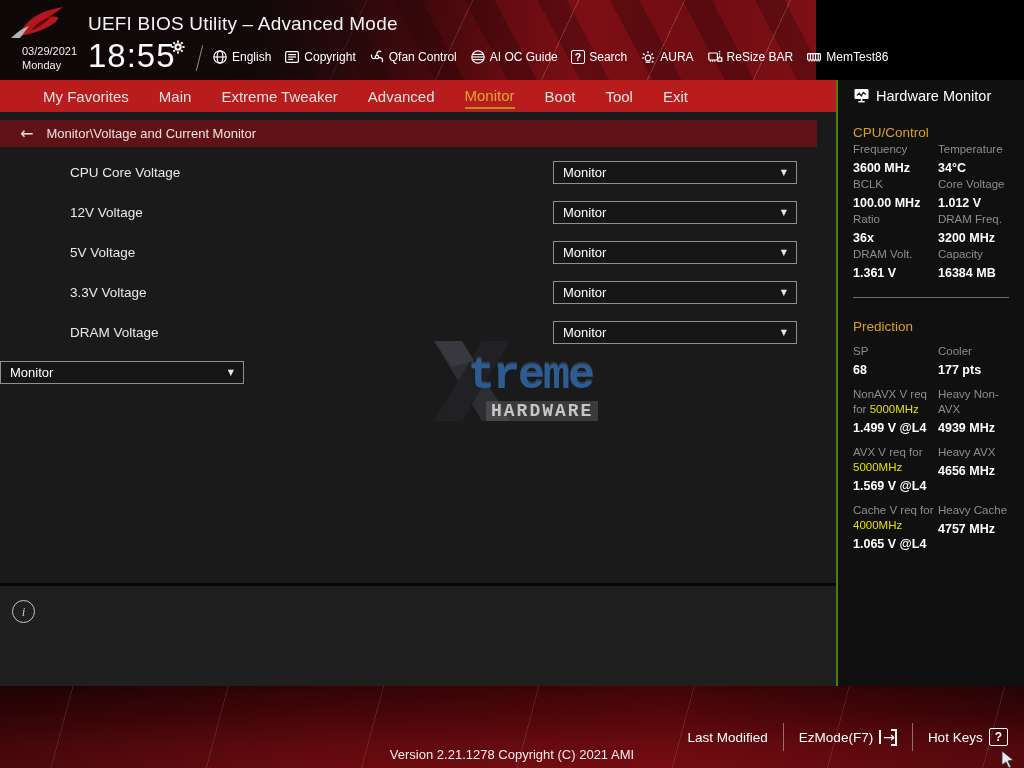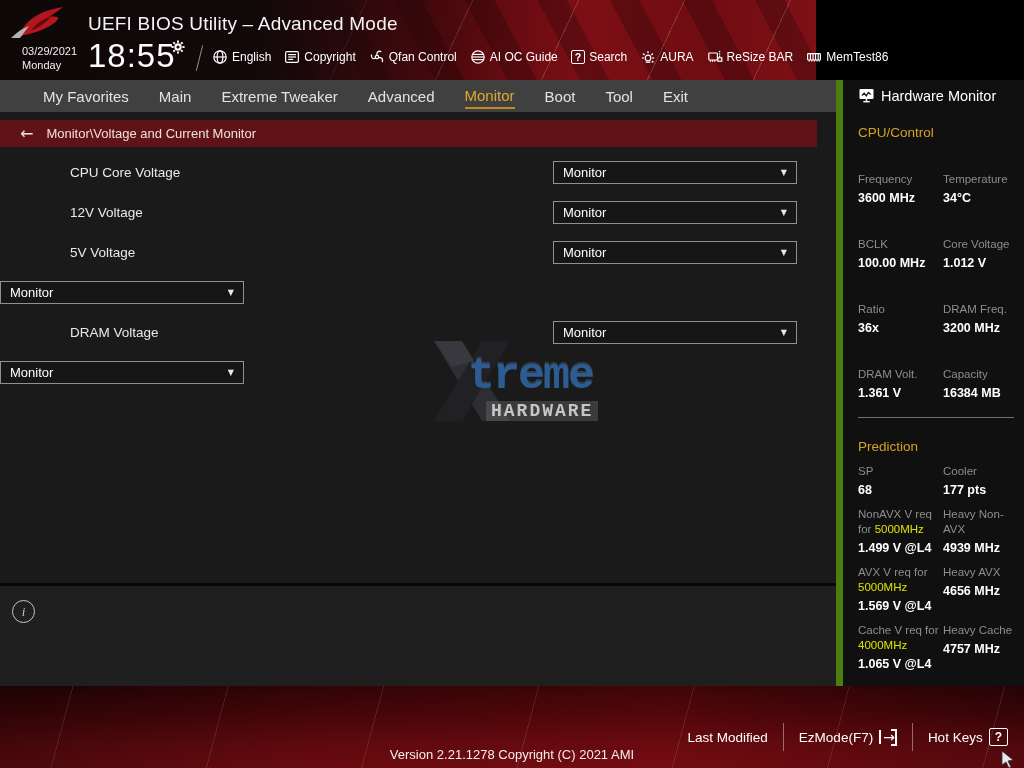--- a/index.html
+++ b/index.html
@@ -19,21 +19,21 @@
   .hdr-title { position:absolute; left:88px; top:13px; font-size:19px; letter-spacing:0.2px; color:#f4f4f4; }
   .hdr-date { position:absolute; left:22px; top:45px; font-size:11px; line-height:1.25; color:#efefef; }
   .hdr-time { position:absolute; left:88px; top:37px; font-size:33px; font-weight:400; letter-spacing:1px; color:#fff; }
   .hdr-gear { position:absolute; left:171px; top:40px; cursor:pointer; }
   .hdr-divider { position:absolute; left:199px; top:45px; width:1px; height:26px; background:rgba(255,255,255,0.55); transform:rotate(14deg); }
   .toolbar { position:absolute; left:212px; top:44px; height:26px; display:flex; align-items:center; gap:13px; }
   .tb-item { display:flex; align-items:center; gap:4px; font-size:12px; white-space:nowrap; cursor:pointer; }
   .qbox { display:inline-flex; align-items:center; justify-content:center; border:1.4px solid #fff; font-size:10.5px; font-weight:bold; padding:0 3px; height:14px; border-radius:2px; }
 
   
-  .nav { position:absolute; top:80px; left:0; width:1024px; height:32px; background:#404040;
+  .nav { position:absolute; top:80px; left:0; width:1024px; height:32px; background:#b91c1c;
     display:flex; align-items:center; padding-left:43px; gap:30px; }
   .nav-tab { font-size:15px; color:#e2e2e2; cursor:pointer; padding:4px 0 3px 0; white-space:nowrap; }
   .nav-tab.active { color:#ddab2c; border-bottom:2px solid #bb8d20; }
 
   
   .main { position:absolute; top:112px; left:0; width:836px; height:574px; background:#1a1a1a; }
   .breadcrumb { position:absolute; top:8px; left:0; width:817px; height:27px; background:#5f1317;
     display:flex; align-items:center; padding-left:20px; gap:13px; }
   .bc-arrow { font-size:16px; color:#f2e2e2; cursor:pointer; font-family:"DejaVu Sans", sans-serif; }
   .bc-text { font-size:13px; color:#f0dfdf; }
@@ -54,25 +54,25 @@
 
   
   .info-divider { position:absolute; top:471px; left:0; width:836px; height:3px; background:#060606; }
   .info-panel { position:absolute; top:474px; left:0; width:836px; height:100px; background:#1f1f1f; }
   .info-icon { position:absolute; left:12px; top:14px; width:23px; height:23px; border:1px solid #c6c6c6;
     border-radius:50%; display:flex; align-items:center; justify-content:center;
     font-family:"Liberation Serif", serif; font-style:italic; font-size:13px; color:#c6c6c6; }
 
   
   .sidebar { position:absolute; top:80px; left:836px; width:188px; height:682px; background:#101010;
-    border-left:7px solid #4d7c0f; padding:0 10px 0 15px; }
+    border-left:2px solid #4d7c0f; padding:0 10px 0 15px; }
   .hw-title { display:flex; align-items:center; gap:6px; margin-top:7px; font-size:14.5px; color:#fff; }
   .hw-heading { margin-top:21px; font-size:13.5px; color:#d7a021; }
   .hw-grid { display:grid; grid-template-columns:85px auto; }
-  .hw-cell { margin-top:32px; }
+  .hw-cell { margin-top:2px; }
   .hw-label { font-size:11.5px; color:#8d8d8d; line-height:15px; max-width:82px; }
   .hw-value { font-size:12.5px; color:#fff; font-weight:bold; margin-top:4px; white-space:nowrap; }
   .hw-sep { border:none; border-top:1px solid #707070; margin:17px 2px 0 0; width:156px; }
   .hl { color:#e0e000; }
   .pred-grid .hw-cell { margin-top:10px; }
 
   
   .footer { position:absolute; top:686px; left:0; width:1024px; height:82px;
     background:
       repeating-linear-gradient(105deg, transparent 0 70px, rgba(255,255,255,0.10) 70px 71px, transparent 71px 150px),
@@ -240,20 +240,21 @@
         </div>
       </div>
       <div class="srow">
         <div class="srow-label">5V Voltage</div>
         <div class="dropdown">
           <span>Monitor</span>
           <span class="dd-arrow">▼</span>
         </div>
       </div>
       <div class="srow">
+        <div class="srow-label">3.3V Voltage</div>
         <div class="dropdown">
           <span>Monitor</span>
           <span class="dd-arrow">▼</span>
         </div>
       </div>
       <div class="srow">
         <div class="srow-label">DRAM Voltage</div>
         <div class="dropdown">
           <span>Monitor</span>
           <span class="dd-arrow">▼</span>

